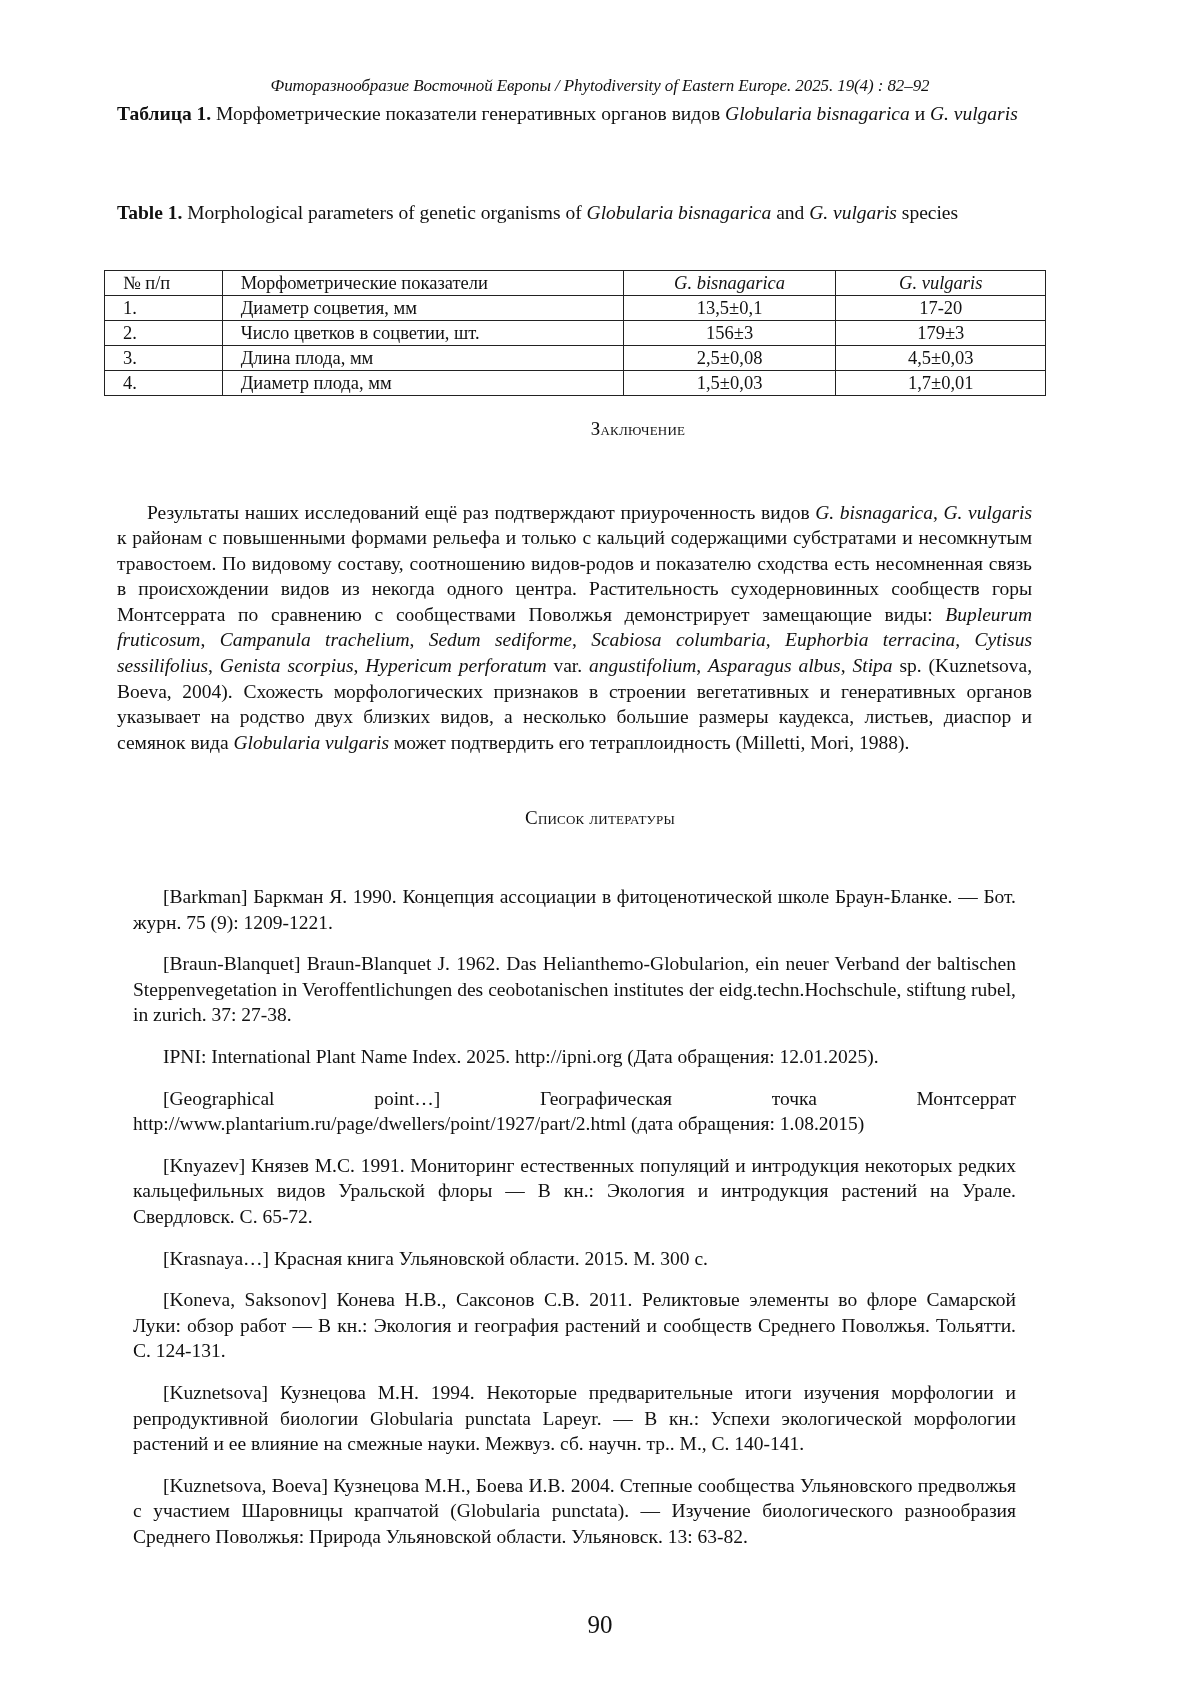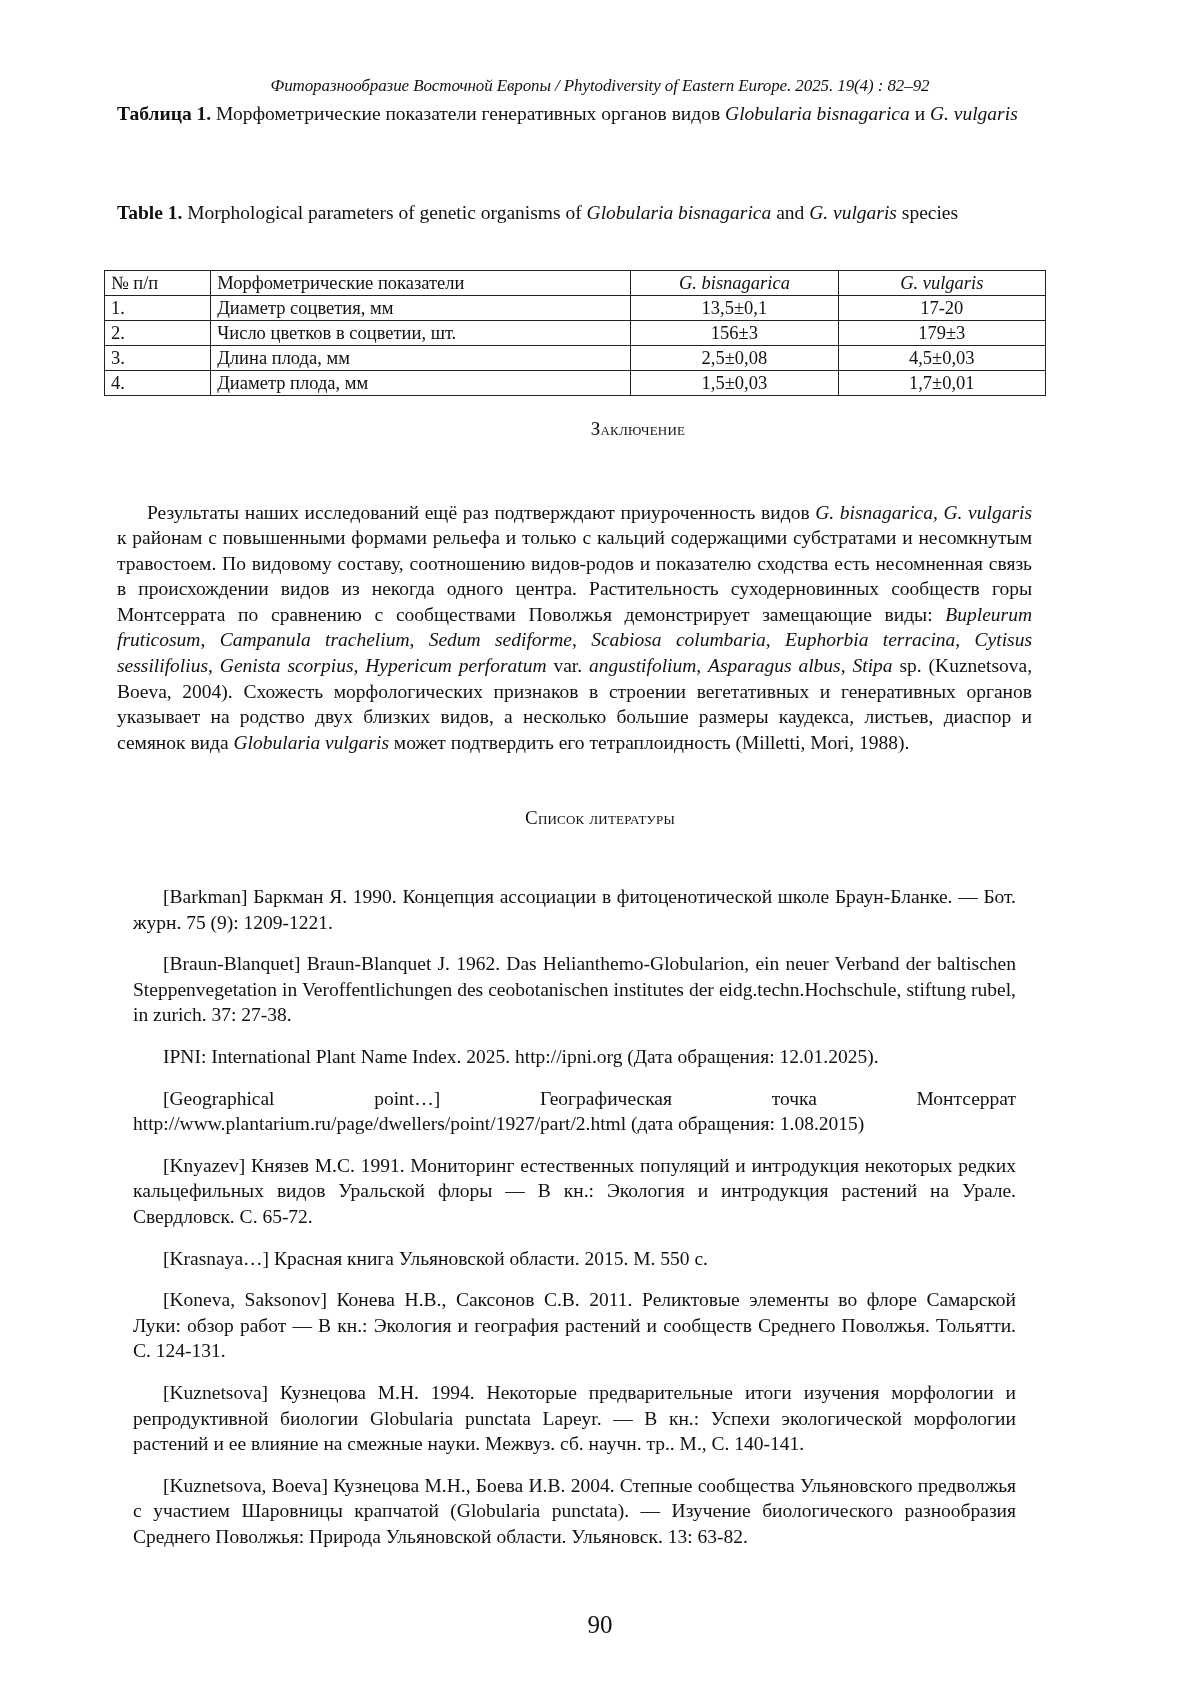--- a/index.html
+++ b/index.html
@@ -14,21 +14,21 @@
   }
   .caption { position: absolute; left: 117px; width: 915px; font-size: 19.5px; line-height: 25px; }
   .caption b { font-weight: bold; }
   .cap-ru { top: 101px; }
   .cap-en { top: 200px; }
   table.morph {
     position: absolute; top: 270px; left: 104px; width: 942px;
     border-collapse: collapse; font-size: 18.5px;
   }
   table.morph td, table.morph th {
-    border: 1px solid #222; height: 24px; padding: 0 6px; font-weight: normal; line-height: 23px;
+    border: 1px solid #222; height: 24px; padding: 0 18px; font-weight: normal; line-height: 23px;
   }
   table.morph th.num, table.morph td.num { width: 91px; text-align: left; }
   table.morph th.param, table.morph td.param { width: 398px; text-align: left; }
   table.morph th.val, table.morph td.val { text-align: center; width: 190px; }
   table.morph th i { font-style: italic; }
   .section-title {
     position: absolute; left: 0; width: 1200px; text-align: center;
     font-variant: small-caps; font-size: 19px; letter-spacing: 0.2px;
   }
   .st-concl { top: 416px; padding-left: 38px; }
@@ -92,19 +92,19 @@
 <p class="para concl"><span>Результаты наших исследований ещё раз подтверждают приуроченность видов </span><i>G. bisnagarica</i><span>, </span><i>G. vulgaris</i><span> к районам с повышенными формами рельефа и только с кальций содержащими субстратами и несомкнутым травостоем. По видовому составу, соотношению видов-родов и показателю сходства есть несомненная связь в происхождении видов из некогда одного центра. Растительность суходерновинных сообществ горы Монтсеррата по сравнению с сообществами Поволжья демонстрирует замещающие виды: </span><i>Bupleurum fruticosum</i><span>, </span><i>Campanula trachelium</i><span>, </span><i>Sedum sediforme</i><span>, </span><i>Scabiosa columbaria</i><span>, </span><i>Euphorbia terracina</i><span>, </span><i>Cytisus sessilifolius</i><span>, </span><i>Genista scorpius</i><span>, </span><i>Hypericum perforatum</i><span> var. </span><i>angustifolium</i><span>, </span><i>Asparagus albus</i><span>, </span><i>Stipa</i><span> sp. (Kuznetsova, Boeva, 2004). Схожесть морфологических признаков в строении вегетативных и генеративных органов указывает на родство двух близких видов, а несколько большие размеры каудекса, листьев, диаспор и семянок вида </span><i>Globularia vulgaris</i><span> может подтвердить его тетраплоидность (Milletti, Mori, 1988).</span></p>
 
 <div class="section-title st-refs">Список литературы</div>
 
 <div class="refs">
   <p class="ref">[Barkman] Баркман Я. 1990. Концепция ассоциации в фитоценотической школе Браун-Бланке. — Бот. журн. 75 (9): 1209-1221.</p>
   <p class="ref">[Braun-Blanquet] Braun-Blanquet J. 1962. Das Helianthemo-Globularion, ein neuer Verband der baltischen Steppenvegetation in Veroffentlichungen des ceobotanischen institutes der eidg.techn.Hochschule, stiftung rubel, in zurich. 37: 27-38.</p>
   <p class="ref">IPNI: International Plant Name Index. 2025. http://ipni.org (Дата обращения: 12.01.2025).</p>
   <p class="ref">[Geographical point…] Географическая точка Монтсеррат http://www.plantarium.ru/page/dwellers/point/1927/part/2.html (дата обращения: 1.08.2015)</p>
   <p class="ref">[Knyazev] Князев М.С. 1991. Мониторинг естественных популяций и интродукция некоторых редких кальцефильных видов Уральской флоры — В кн.: Экология и интродукция растений на Урале. Свердловск. С. 65-72.</p>
-  <p class="ref">[Krasnaya…] Красная книга Ульяновской области. 2015. М. 550 с.</p>
+  <p class="ref">[Krasnaya…] Красная книга Ульяновской области. 2015. М. 300 с.</p>
   <p class="ref">[Koneva, Saksonov] Конева Н.В., Саксонов С.В. 2011. Реликтовые элементы во флоре Самарской Луки: обзор работ — В кн.: Экология и география растений и сообществ Среднего Поволжья. Тольятти. С. 124-131.</p>
   <p class="ref">[Kuznetsova] Кузнецова М.Н. 1994. Некоторые предварительные итоги изучения морфологии и репродуктивной биологии Globularia punctata Lapeyr. — В кн.: Успехи экологической морфологии растений и ее влияние на смежные науки. Межвуз. сб. научн. тр.. М., С. 140-141.</p>
   <p class="ref">[Kuznetsova, Boeva] Кузнецова М.Н., Боева И.В. 2004. Степные сообщества Ульяновского предволжья с участием Шаровницы крапчатой (Globularia punctata). — Изучение биологического разнообразия Среднего Поволжья: Природа Ульяновской области. Ульяновск. 13: 63-82.</p>
 </div>
 
 <div class="page-number">90</div>
 
 </body></html>

